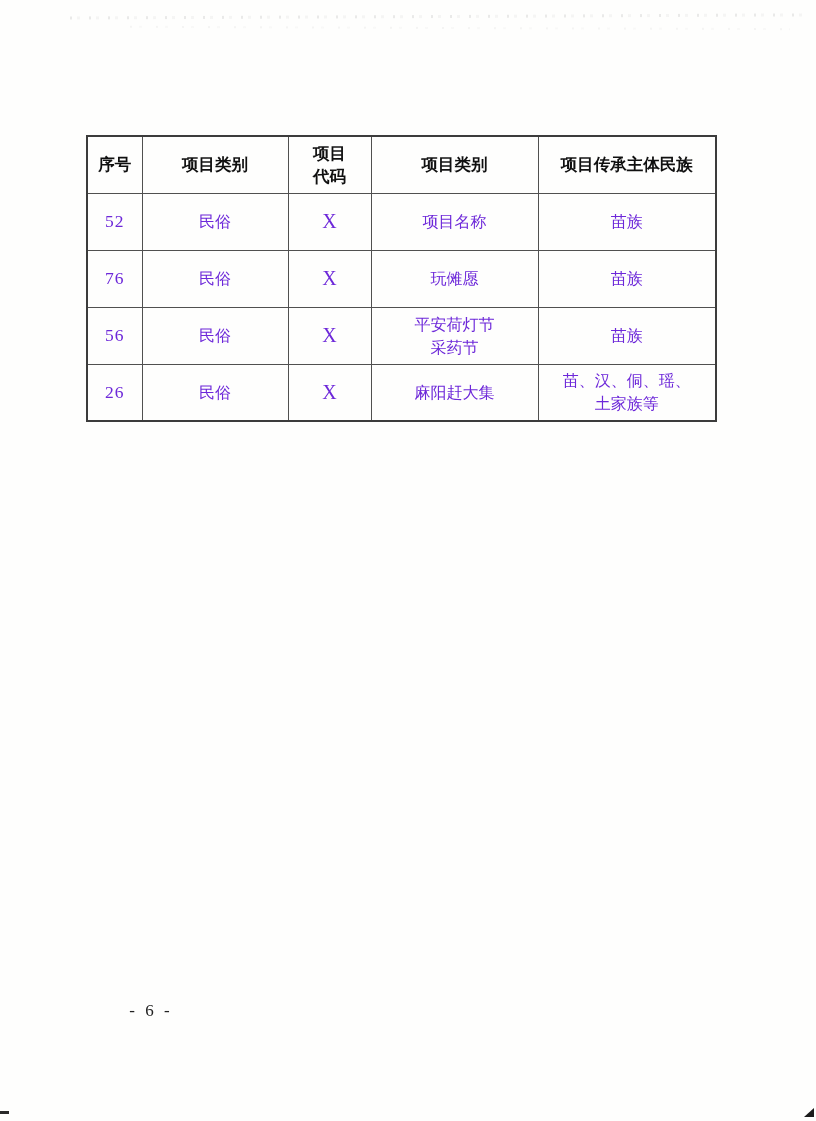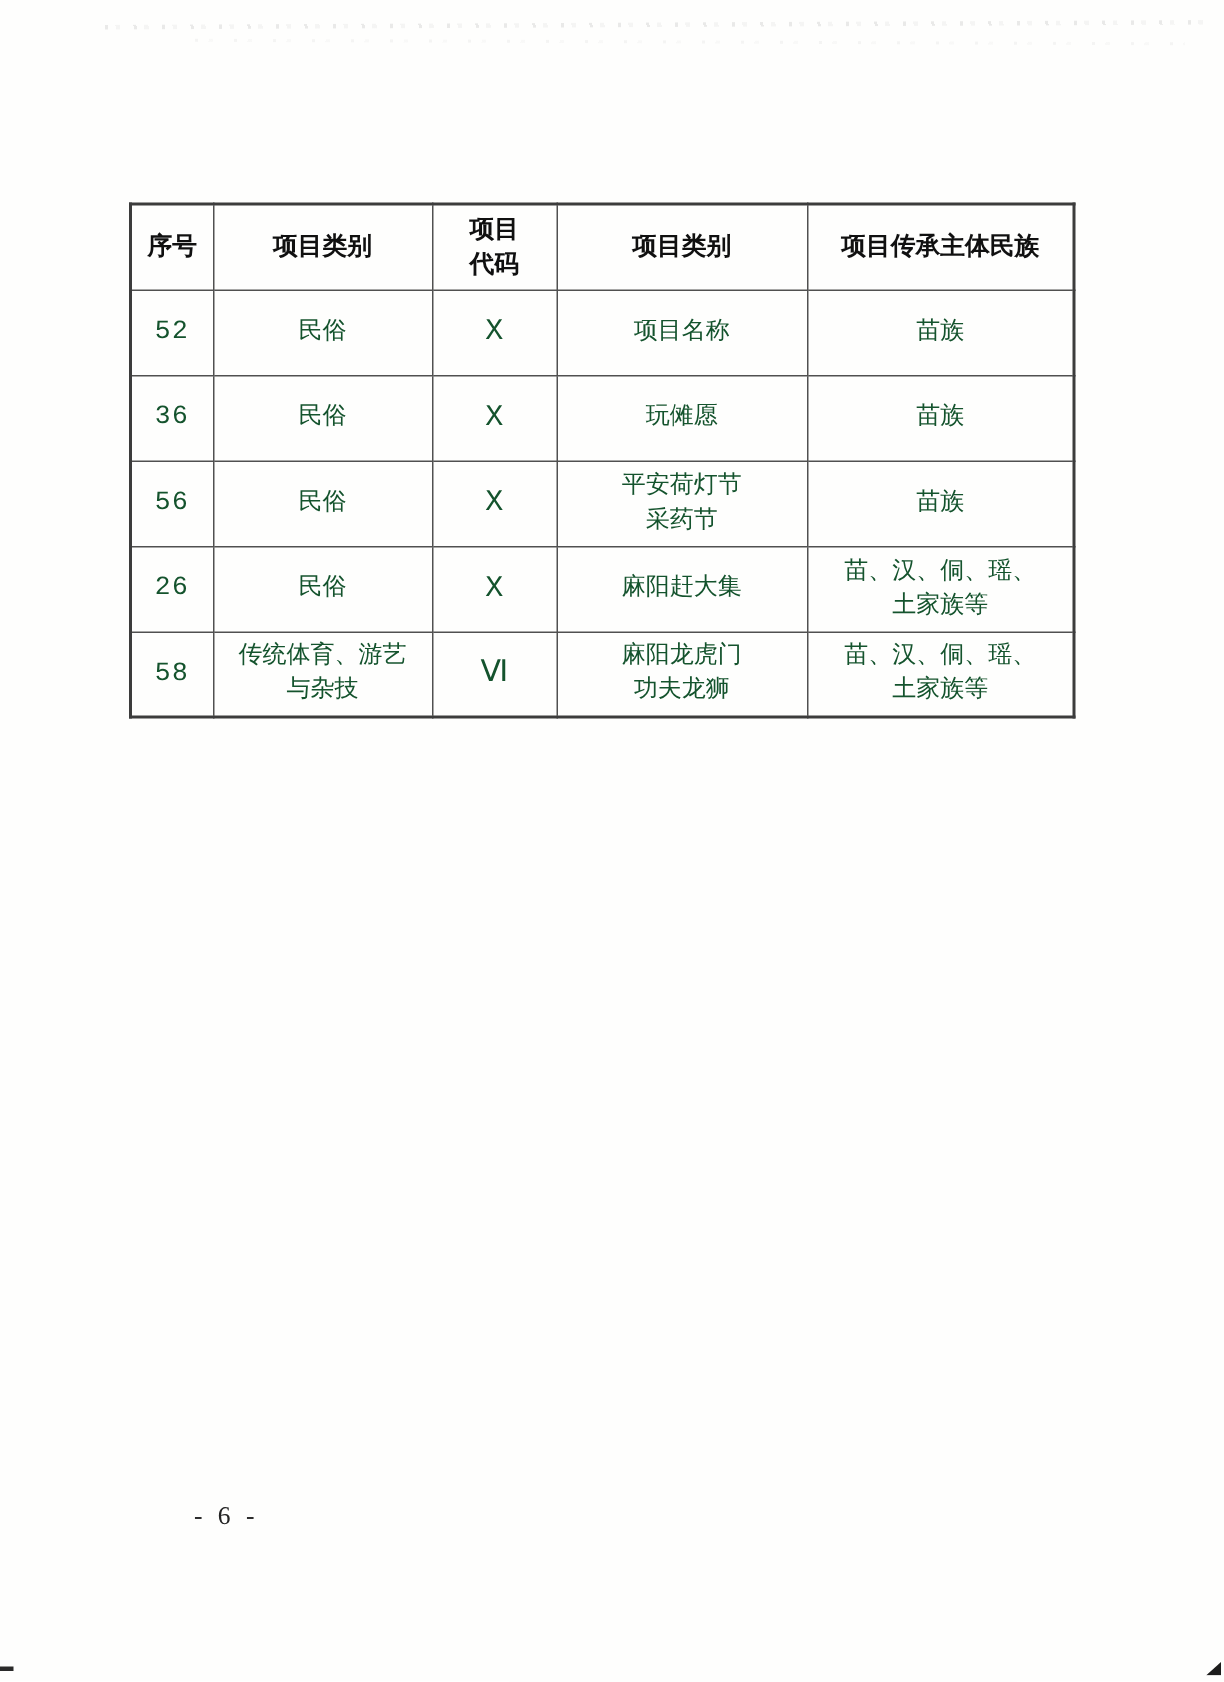--- a/index.html
+++ b/index.html
@@ -65,24 +65,24 @@
   }
   .tbl tr { height: 57px; }
   .tbl th {
     font-family: "Liberation Sans", sans-serif;
     font-weight: 700;
     font-size: 16.5px;
     line-height: 23px;
     color: #101010;
   }
   .tbl td {
-    font-family: Liberation Mono, monospace;
+    font-family: Liberation Serif, serif;
     font-size: 16px;
     line-height: 23px;
-    color: #14532d;
+    color: #6d28d9;
   }
   .tbl td.idx {
     font-size: 17.5px;
     letter-spacing: 1px;
   }
   .tbl td.code {
     font-size: 20px;
   }
   .page-number {
     position: absolute;
@@ -142,21 +142,21 @@
     </thead>
     <tbody>
       <tr>
         <td class="idx">52</td>
         <td>民俗</td>
         <td class="code">X</td>
         <td>项目名称</td>
         <td>苗族</td>
       </tr>
       <tr>
-        <td class="idx">36</td>
+        <td class="idx">76</td>
         <td>民俗</td>
         <td class="code">X</td>
         <td>玩傩愿</td>
         <td>苗族</td>
       </tr>
       <tr>
         <td class="idx">56</td>
         <td>民俗</td>
         <td class="code">X</td>
         <td>平安荷灯节
@@ -164,30 +164,20 @@
         <td>苗族</td>
       </tr>
       <tr>
         <td class="idx">26</td>
         <td>民俗</td>
         <td class="code">X</td>
         <td>麻阳赶大集</td>
         <td>苗、汉、侗、瑶、
 土家族等</td>
       </tr>
-      <tr>
-        <td class="idx">58</td>
-        <td>传统体育、游艺
-与杂技</td>
-        <td class="code">Ⅵ</td>
-        <td>麻阳龙虎门
-功夫龙狮</td>
-        <td>苗、汉、侗、瑶、
-土家族等</td>
-      </tr>
     </tbody>
   </table>
 
   <div class="page-number">- 6 -</div>
 
   <div class="corner-mark-br"></div>
   <div class="corner-mark-bl"></div>
 
 </div>
 

